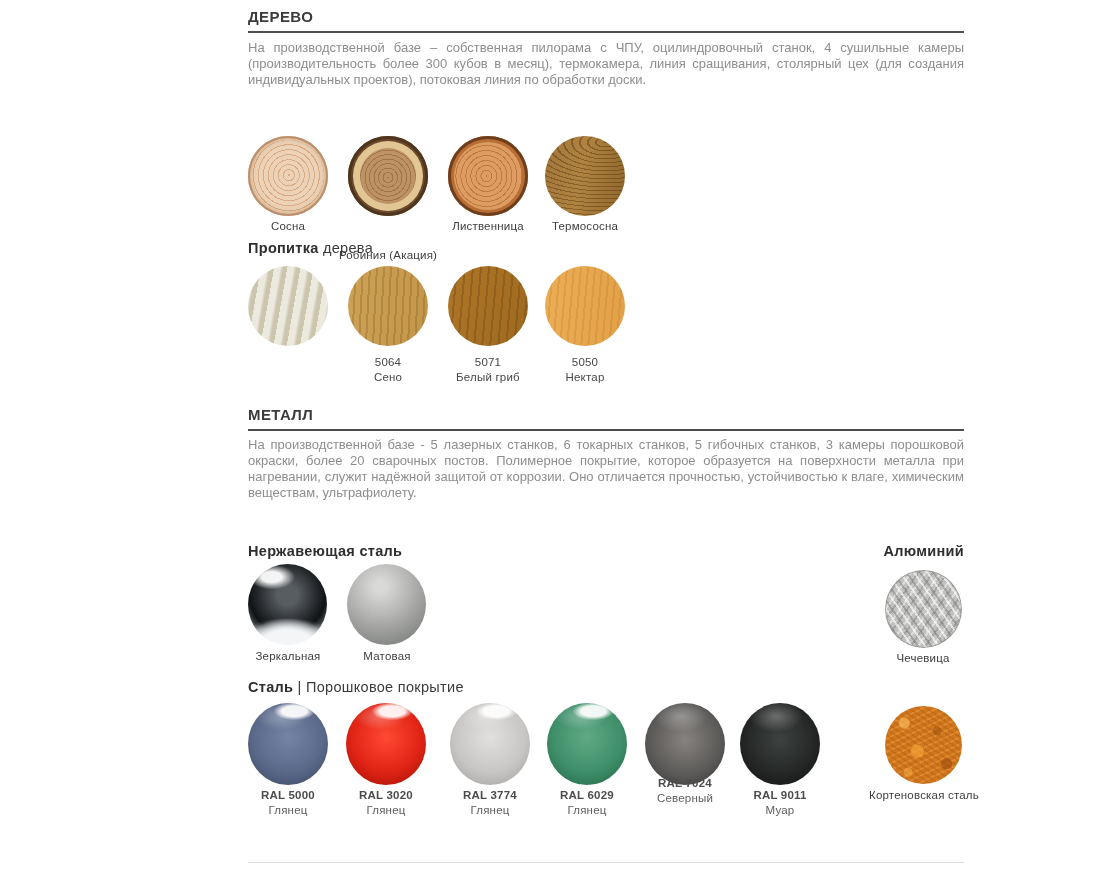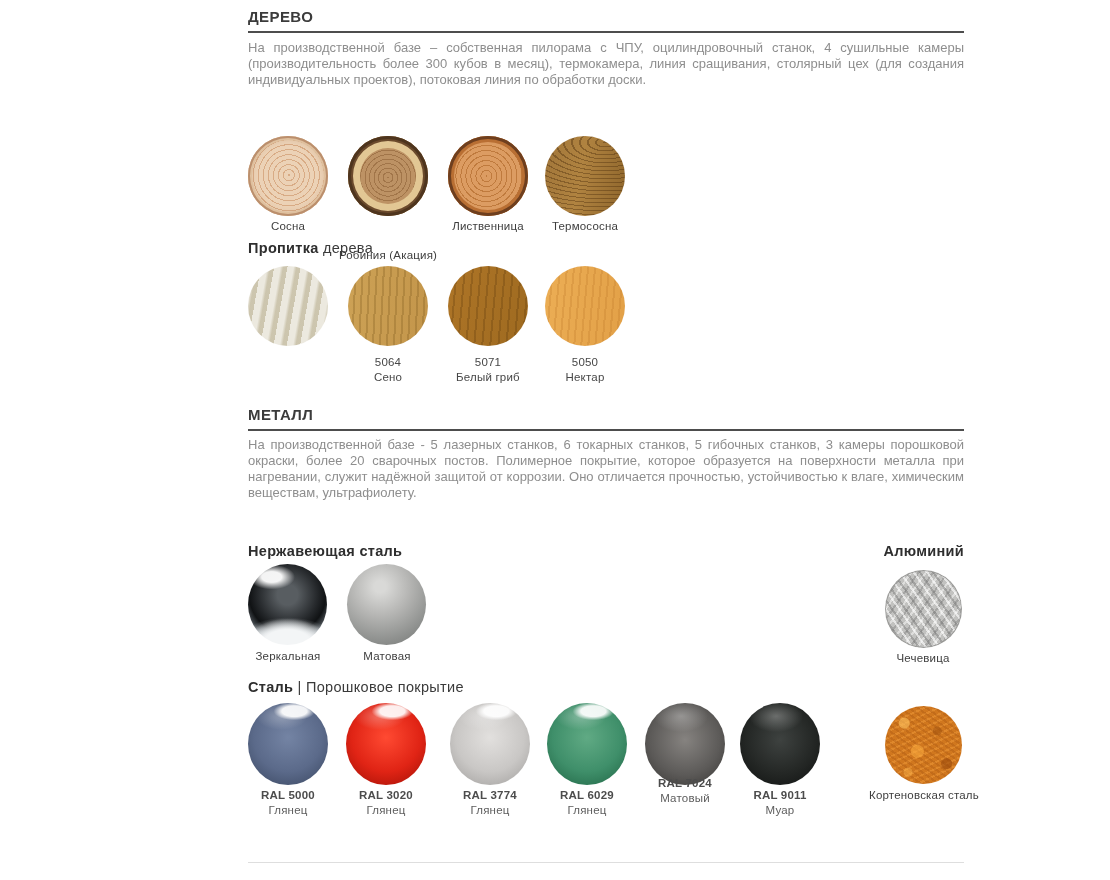--- a/index.html
+++ b/index.html
@@ -196,21 +196,21 @@
   <div class="swlabel ral" style="left:192px;top:788px;width:100px;">
       <span class="code">RAL 3774</span>
       <span class="name">Глянец</span>
     </div>
   <div class="swlabel ral" style="left:289px;top:788px;width:100px;">
       <span class="code">RAL 6029</span>
       <span class="name">Глянец</span>
     </div>
   <div class="swlabel ral" style="left:387px;top:776px;width:100px;">
       <span class="code">RAL 7024</span>
-      <span class="name">Матовый</span>
+      <span class="name">Северный</span>
     </div>
   <div class="swlabel ral" style="left:482px;top:788px;width:100px;">
       <span class="code">RAL 9011</span>
       <span class="name">Муар</span>
     </div>
   <div class="swlabel" style="left:616px;top:788px;width:120px;">Кортеновская сталь</div>
 
   <div class="bottom-rule"></div>
 </div>
 

